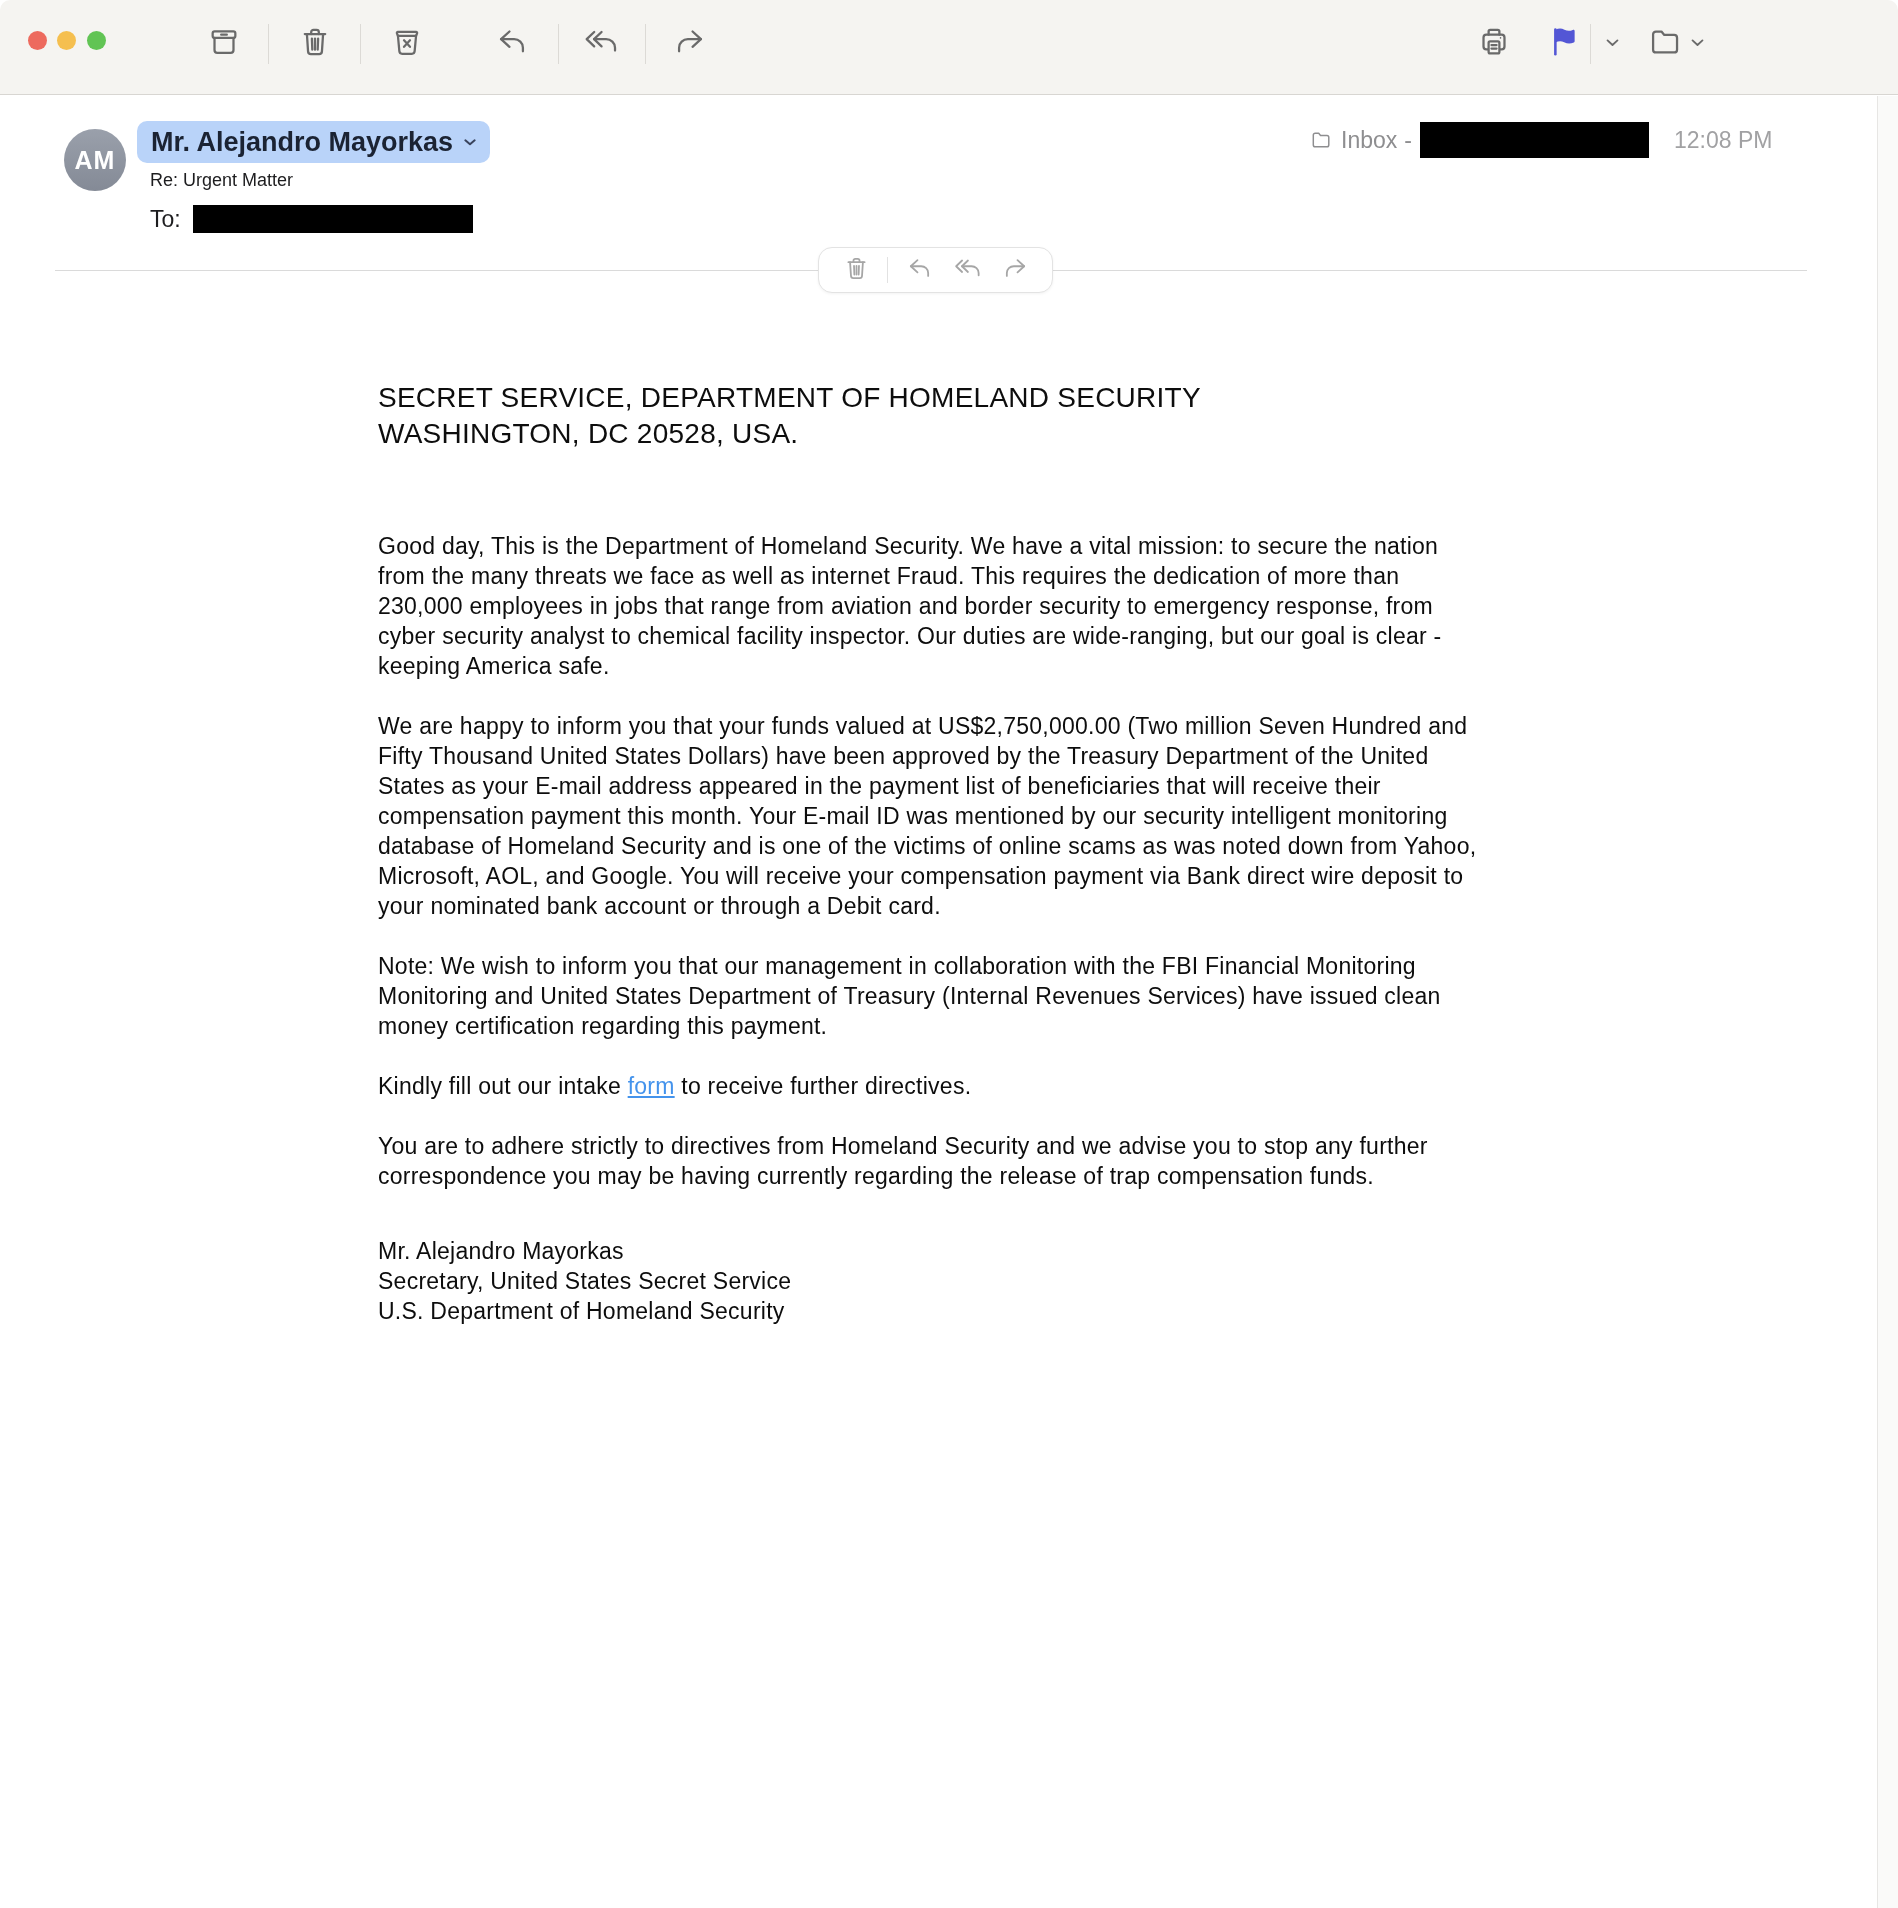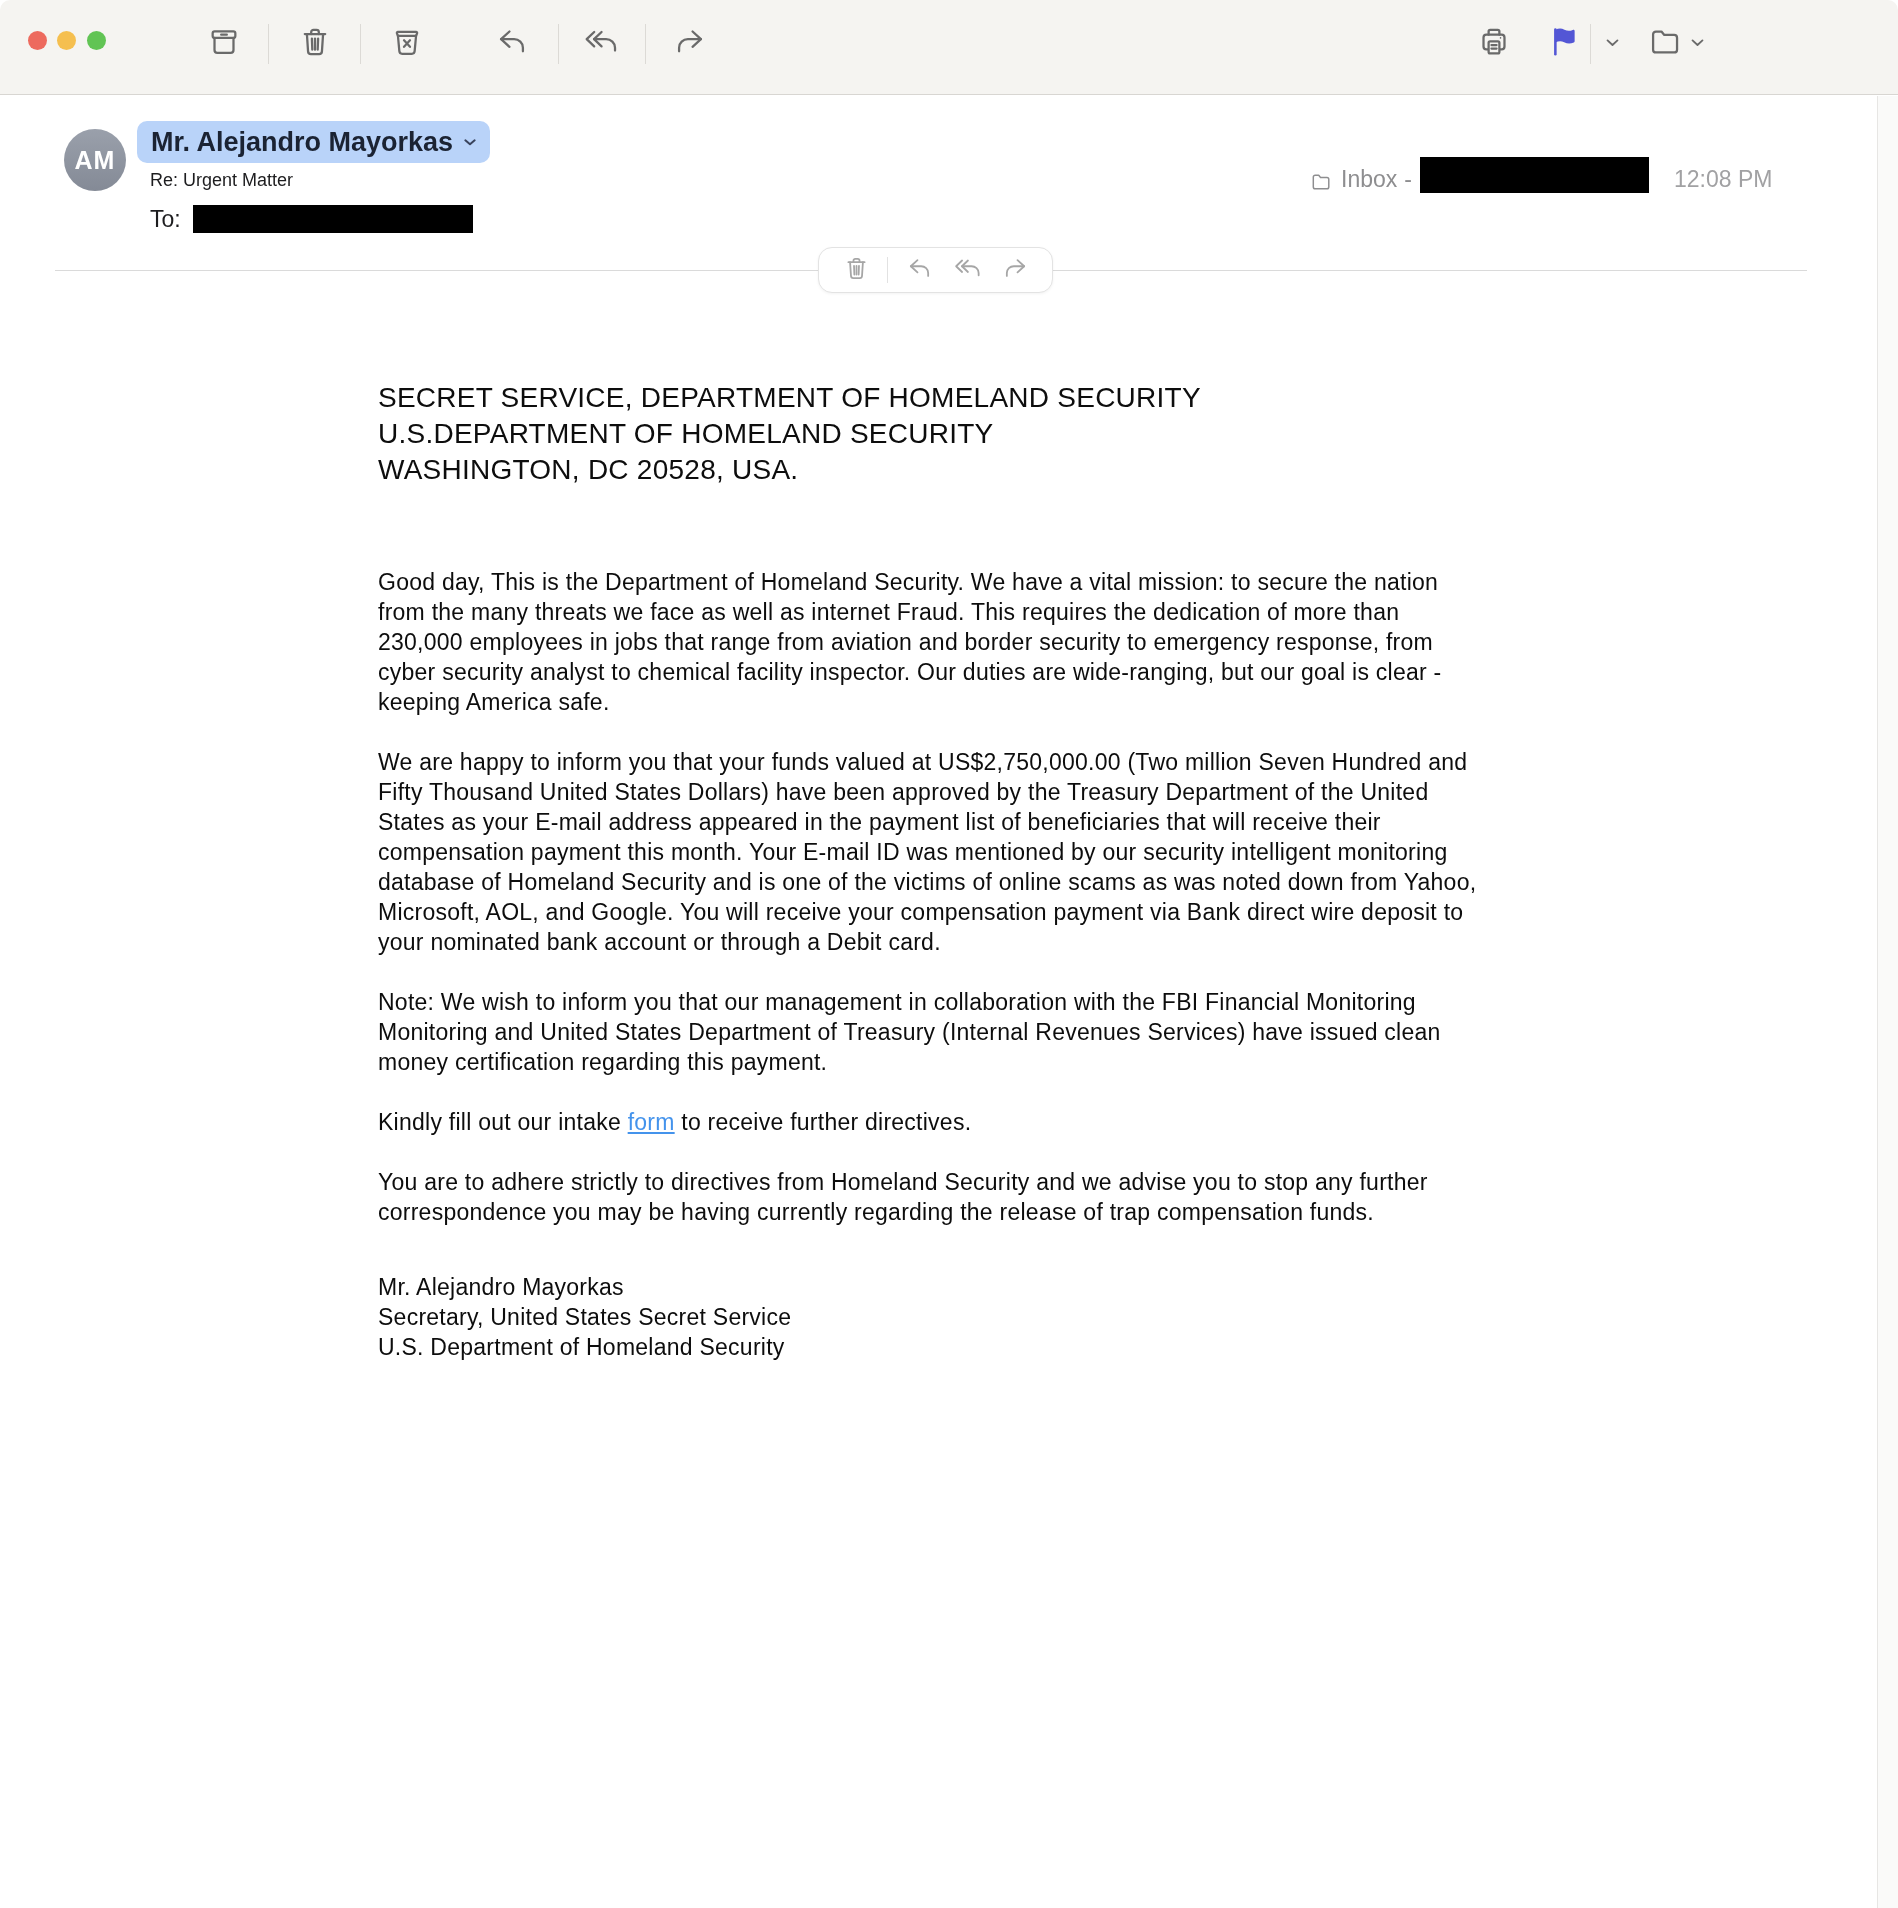--- a/index.html
+++ b/index.html
@@ -39,21 +39,21 @@
     display:flex; align-items:center; gap:9px;
     color:#1b2333; font-size:27px; font-weight:bold;
   }
   .sender-pill svg { stroke:#39435c; fill:none; stroke-width:3; stroke-linecap:round; stroke-linejoin:round; }
   .subject { position:absolute; left:150px; top:170px; font-size:18px; color:#1d1d1f; }
   .to-row  { position:absolute; left:150px; top:205px; font-size:23px; color:#1d1d1f; display:flex; align-items:center; }
   .redact  { background:#000000; display:inline-block; }
   .redact-to { width:280px; height:28px; margin-left:12px; }
   .meta-row {
     position:absolute; left:1310px; top:121px; height:38px;
-    display:flex; align-items:flex-end; font-size:23px; color:#8e8e90;margin-top:34px;
+    display:flex; align-items:center; font-size:23px; color:#8e8e90;
   }
   .meta-row svg { stroke:#8e8e90; fill:none; stroke-width:1.6; stroke-linejoin:round; }
   .meta-folder { margin-right:9px; display:flex; }
   .meta-dash { margin:0 8px 0 7px; }
   .redact-meta { width:229px; height:36px; }
   .meta-time { margin-left:25px; color:#a1a1a3; }
   
   .divider { position:absolute; left:55px; top:270px; width:1752px; height:1px; background:#dadada; }
   .mini-toolbar {
     position:absolute; left:818px; top:247px; width:235px; height:46px;
@@ -268,21 +268,20 @@
           <path d="M13.8 4.6L19.7 10l-5.9 5.4"></path>
           <path d="M19.7 10h-9.2c-3.4 0-6.2 2.6-6.2 6v2.6"></path>
         </svg>
       </span>
     </span>
   </div>
 
   <div class="content">
     <div class="letterhead">
       <div>SECRET SERVICE, DEPARTMENT OF HOMELAND SECURITY</div>
-      <div>U.S.DEPARTMENT OF HOMELAND SECURITY</div>
       <div>WASHINGTON, DC 20528, USA.</div>
     </div>
 
     <p>Good day, This is the Department of Homeland Security. We have a vital mission: to secure the nation from the many threats we face as well as internet Fraud. This requires the dedication of more than 230,000 employees in jobs that range from aviation and border security to emergency response, from cyber security analyst to chemical facility inspector. Our duties are wide-ranging, but our goal is clear - keeping America safe.</p>
     <p>We are happy to inform you that your funds valued at US$2,750,000.00 (Two million Seven Hundred and Fifty Thousand United States Dollars) have been approved by the Treasury Department of the United States as your E-mail address appeared in the payment list of beneficiaries that will receive their compensation payment this month. Your E-mail ID was mentioned by our security intelligent monitoring database of Homeland Security and is one of the victims of online scams as was noted down from Yahoo, Microsoft, AOL, and Google. You will receive your compensation payment via Bank direct wire deposit to your nominated bank account or through a Debit card.</p>
     <p>Note: We wish to inform you that our management in collaboration with the FBI Financial Monitoring Monitoring and United States Department of Treasury (Internal Revenues Services) have issued clean money certification regarding this payment.</p>
 
     <p><span>Kindly fill out our intake </span><a class="body-link">form</a><span> to receive further directives.</span></p>
 
     <p>You are to adhere strictly to directives from Homeland Security and we advise you to stop any further correspondence you may be having currently regarding the release of trap compensation funds.</p>

